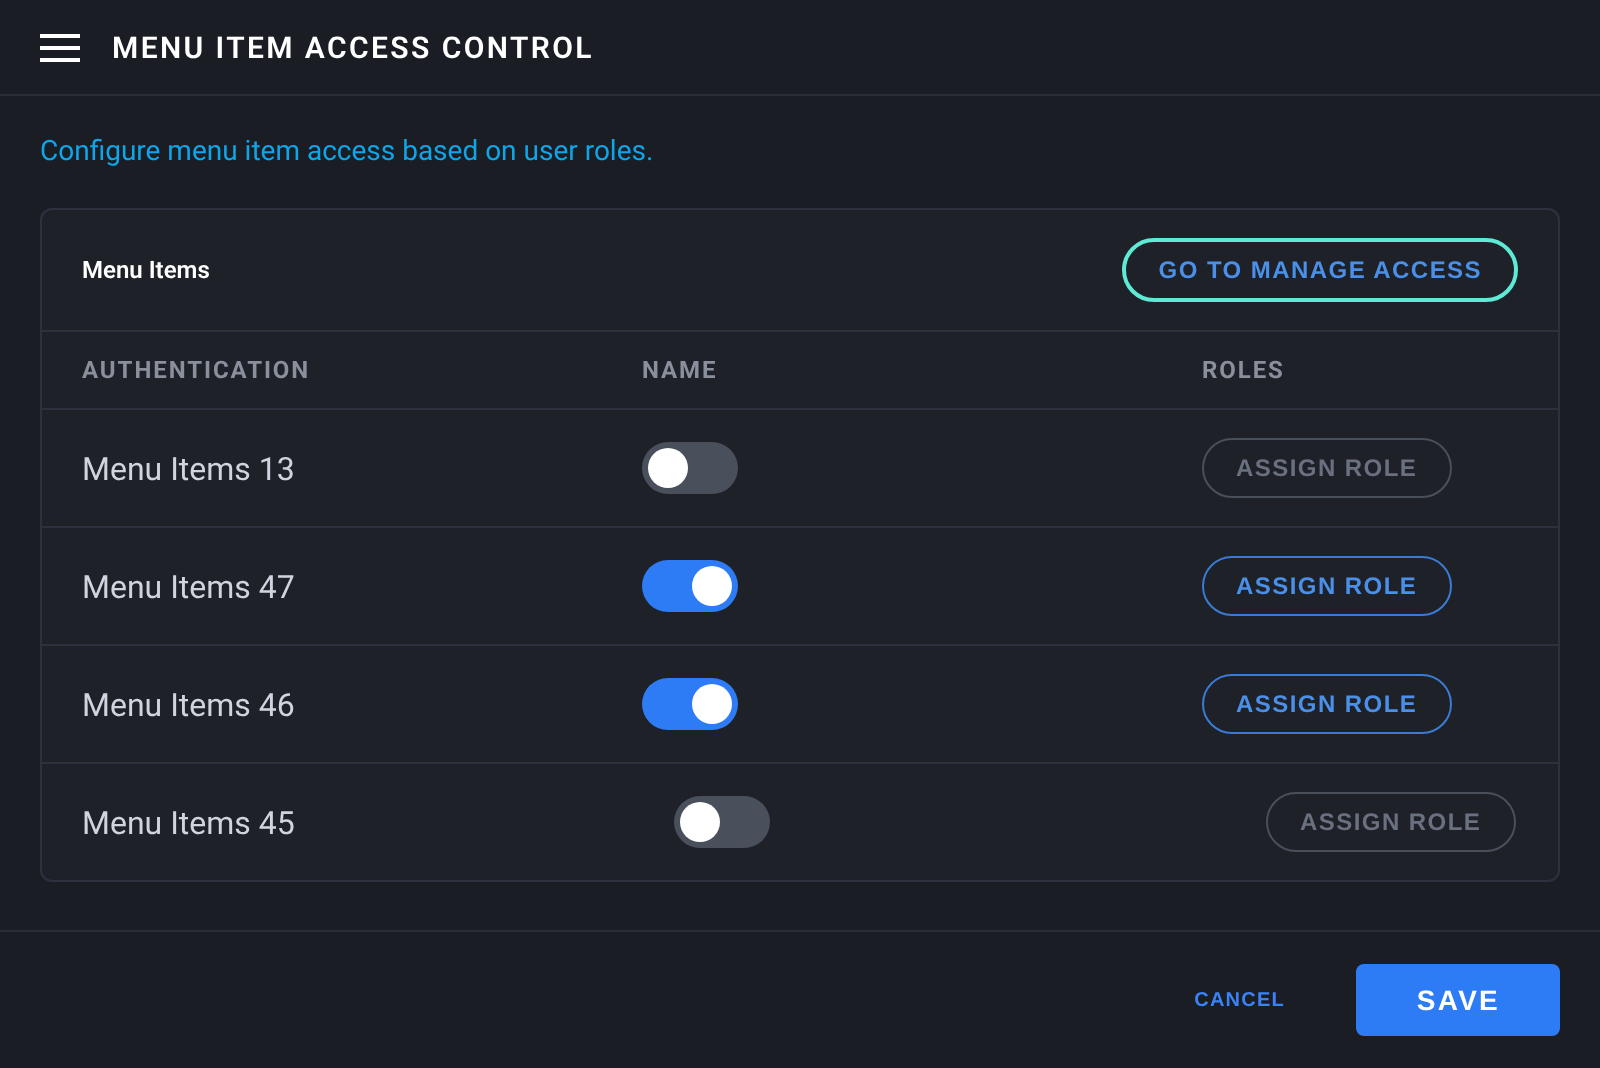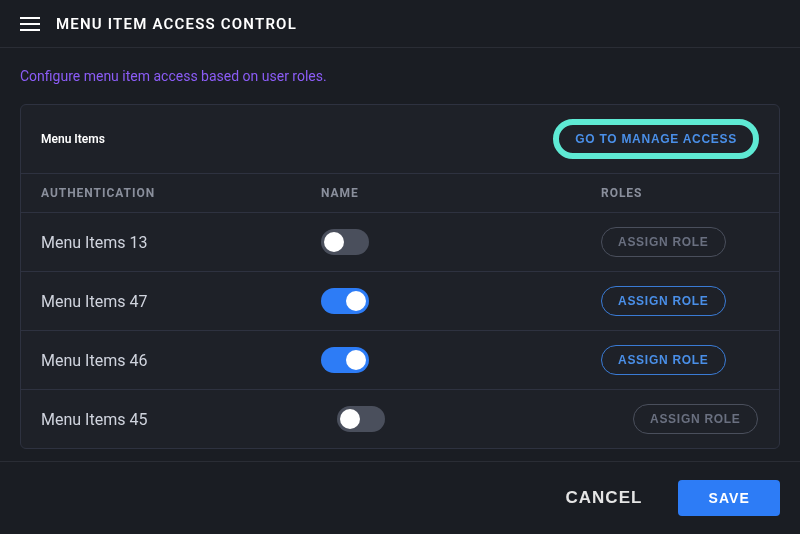--- a/index.html
+++ b/index.html
@@ -49,21 +49,21 @@
       color: #ffffff;
     }
 
     
     .main-content {
       padding: 20px 20px 0 20px;
     }
 
     .description {
       font-size: 14px;
-      color: #8b5cf6;
+      color: #0ea5e9;
       margin-bottom: 20px;
     }
 
     
     .panel {
       background-color: #1e2128;
       border: 1px solid #2e3240;
       border-radius: 6px;
       overflow: hidden;
     }
@@ -77,21 +77,21 @@
     }
 
     .panel-title {
       font-size: 12px;
       font-weight: 600;
       color: #ffffff;
     }
 
     .manage-access-btn {
       background-color: transparent;
-      border: 6px solid #5eead4;
+      border: 2px solid #5eead4;
       border-radius: 20px;
       color: #4a8fe8;
       font-size: 12px;
       font-weight: 600;
       letter-spacing: 0.06em;
       padding: 7px 16px;
       cursor: pointer;
       white-space: nowrap;
     }
 
@@ -222,22 +222,22 @@
       bottom: 0;
       left: 0;
       right: 0;
       background-color: #1a1d23;
       border-top: 1px solid #2a2d35;
     }
 
     .cancel-btn {
       background-color: transparent;
       border: none;
-      color: #e5e5e5;
-      font-size: 17px;
+      color: #3b82f6;
+      font-size: 10px;
       font-weight: 600;
       letter-spacing: 0.06em;
       padding: 10px 20px;
       cursor: pointer;
     }
 
     .save-btn {
       background-color: #2d7cf6;
       border: none;
       border-radius: 4px;

